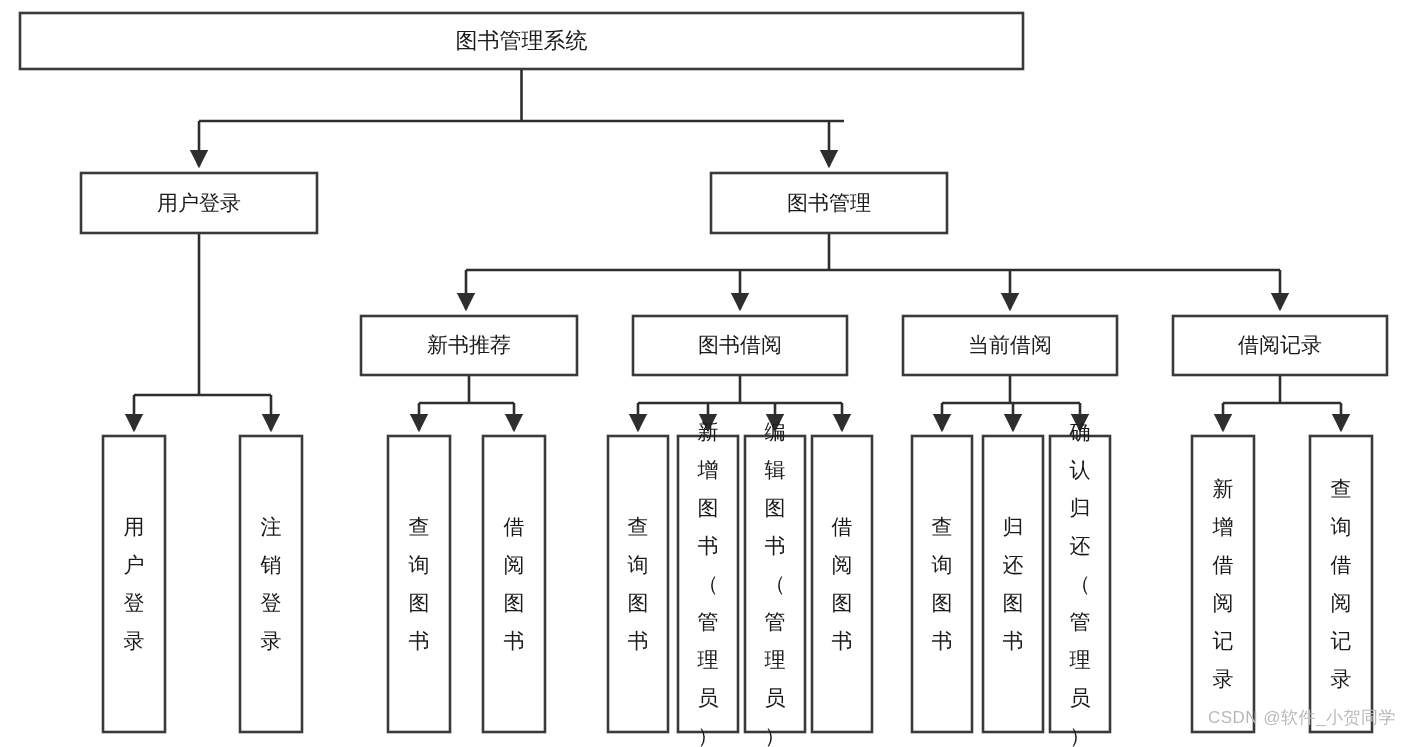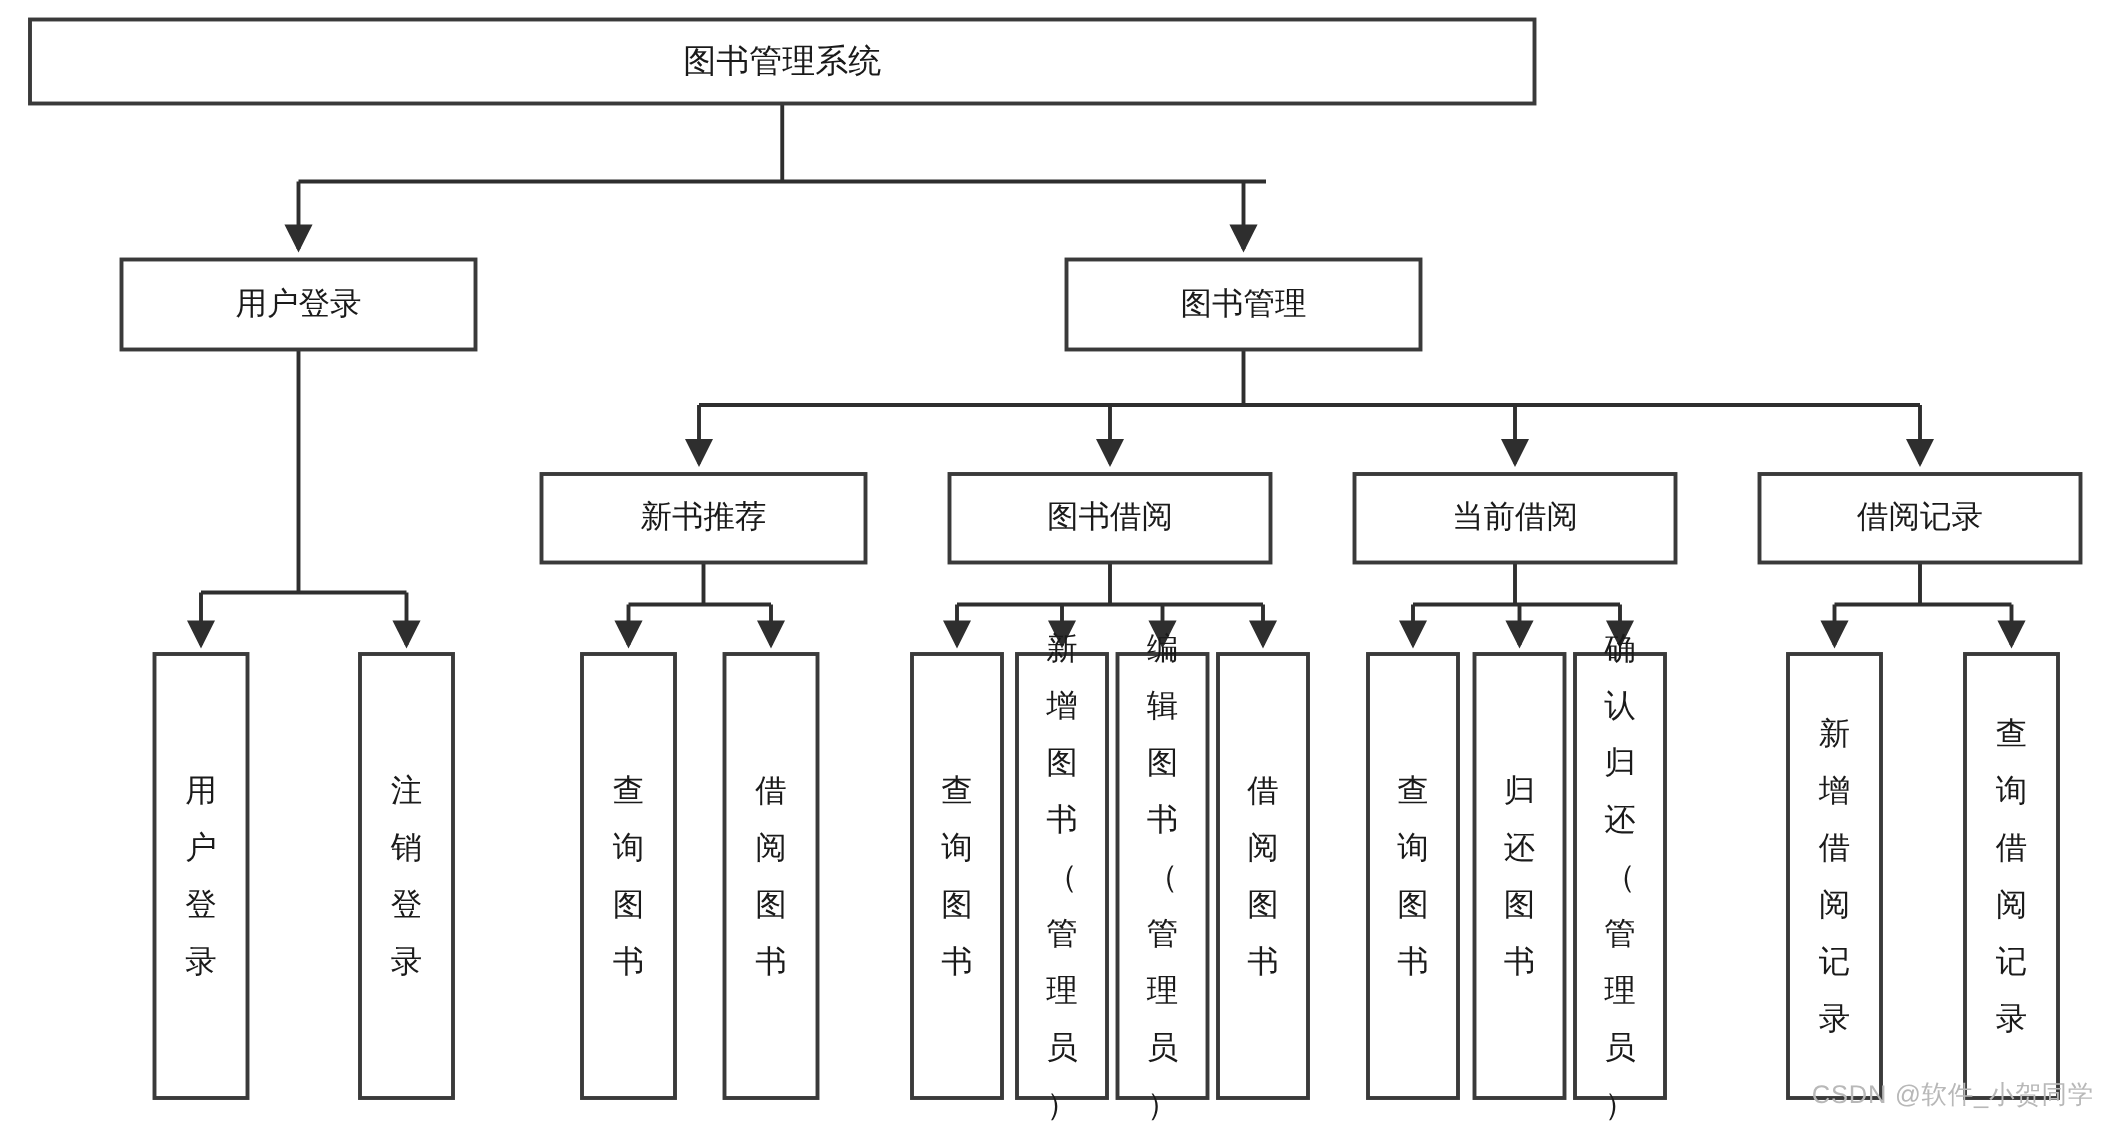--- a/index.html
+++ b/index.html
@@ -45,21 +45,21 @@
     stroke-width: 2.6;
     fill: none;
   }
   .arrow-head {
     fill: #2e2e2e;
     stroke: none;
   }
   .watermark {
     position: absolute;
     right: 9px;
-    bottom: 6px;
+    bottom: 18px;
     font-family: "Liberation Sans", "DejaVu Sans", sans-serif;
     font-size: 17px;
     color: #b8b8b8;
     white-space: nowrap;
     pointer-events: none;
     letter-spacing: 0.5px;
   }
 </style>
 </head>
 <body>

